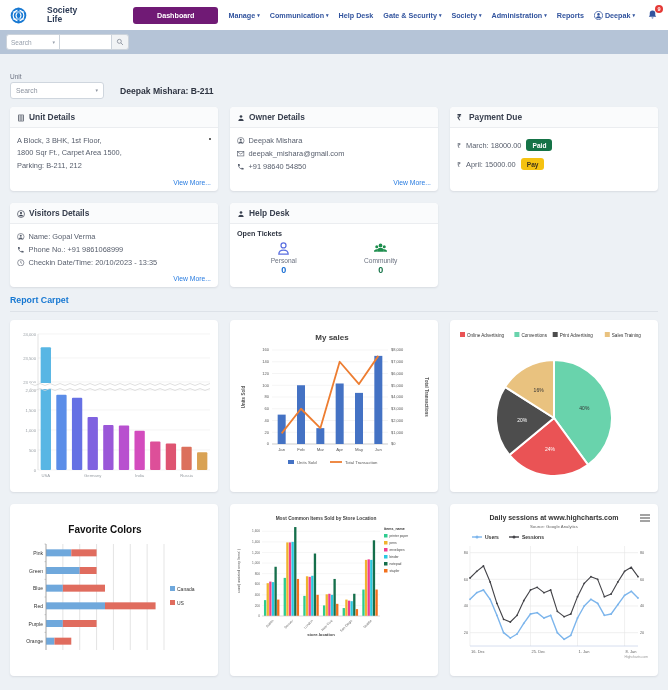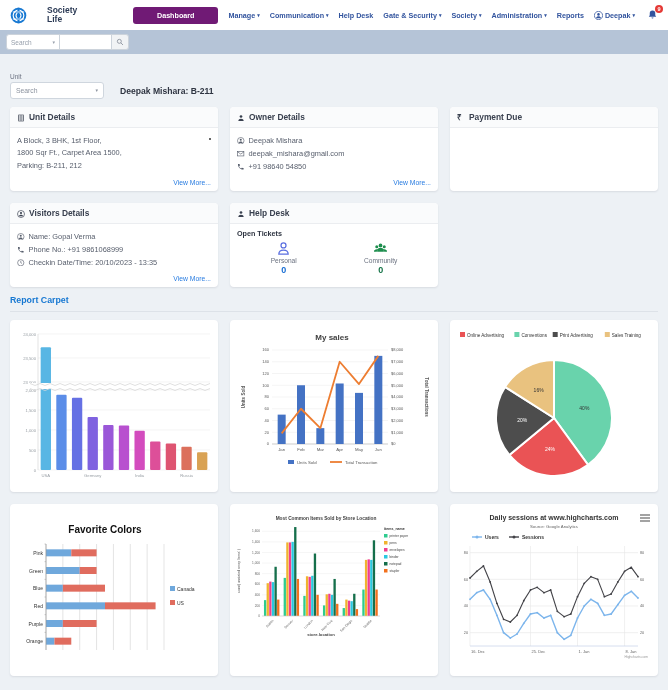--- a/index.html
+++ b/index.html
@@ -229,20 +229,32 @@
           <span>+91 98640 54850</span>
         </div>
       </div>
       <div class="view-more">View More...</div>
     </div>
 
     <div class="card">
       <div class="card-h">
         <span class="glyph">₹</span>
         <span>Payment Due</span>
+      </div>
+      <div class="card-b">
+        <div class="pay-row">
+          <span class="glyph" style="font-size:7px;color:#565d6b">₹</span>
+          <span>March: 18000.00</span>
+          <span class="badge-paid">Paid</span>
+        </div>
+        <div class="pay-row">
+          <span class="glyph" style="font-size:7px;color:#565d6b">₹</span>
+          <span>April: 15000.00</span>
+          <span class="badge-pay">Pay</span>
+        </div>
       </div>
     </div>
 
     <div class="card">
       <div class="card-h">
         <svg viewBox="0 0 24 24">
           <circle cx="12" cy="12" r="10.5" fill="none" stroke="#39404f" stroke-width="2"></circle>
           <circle cx="12" cy="9" r="3.2" fill="#39404f"></circle>
           <path d="M5.5 19c1.5-3 3.8-4.4 6.5-4.4s5 1.4 6.5 4.4" fill="#39404f"></path>
         </svg>

